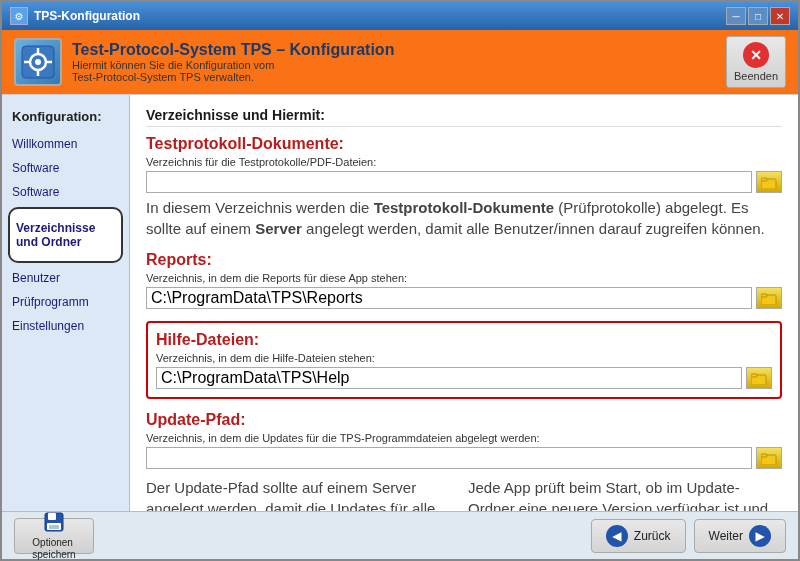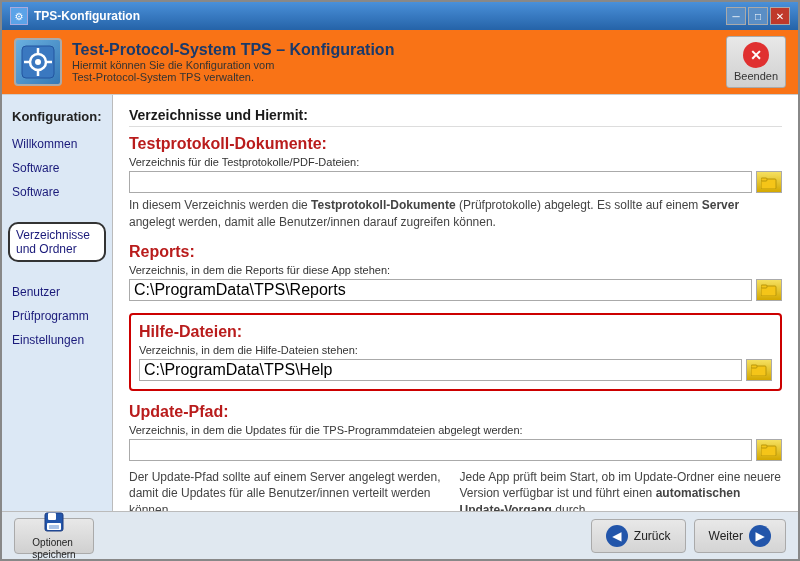--- a/index.html
+++ b/index.html
@@ -132,21 +132,21 @@
 
     
     .main-layout {
       display: flex;
       flex: 1;
       overflow: hidden;
     }
 
     
     .sidebar {
-      width: 111px;
+      width: 128px;
       background: #dce8f5;
       border-right: 1px solid #bbb;
       padding: 10px 0;
       flex-shrink: 0;
     }
 
     .sidebar-title {
       font-weight: bold;
       font-size: 13px;
       padding: 4px 10px 8px 10px;
@@ -169,23 +169,23 @@
       border-radius: 3px 0 0 3px;
       font-weight: normal;
       margin-right: -1px;
       position: relative;
       z-index: 1;
     }
 
     .sidebar-item.outlined {
       border: 2px solid #333;
       border-radius: 10px;
-      margin: 18px 6px;
-      padding: 4px 6px;
-      font-weight: normal;
+      margin: 3px 6px;
+      padding: 12px 6px;
+      font-weight: bold;
     }
 
     
     .main-content {
       flex: 1;
       background: white;
       overflow-y: auto;
       padding: 12px 16px;
     }
 
@@ -237,21 +237,21 @@
       background: linear-gradient(to bottom, #f5e060, #d4a800);
       border: 1px solid #aaa;
       cursor: pointer;
       display: flex;
       align-items: center;
       justify-content: center;
       font-size: 14px;
     }
 
     .info-text {
-      font-size: 12px;
+      font-size: 15px;
       color: #444;
       margin-top: 4px;
       line-height: 1.4;
     }
 
     .info-text b, .info-text strong {
       font-weight: bold;
     }
 
     .highlighted-section {

